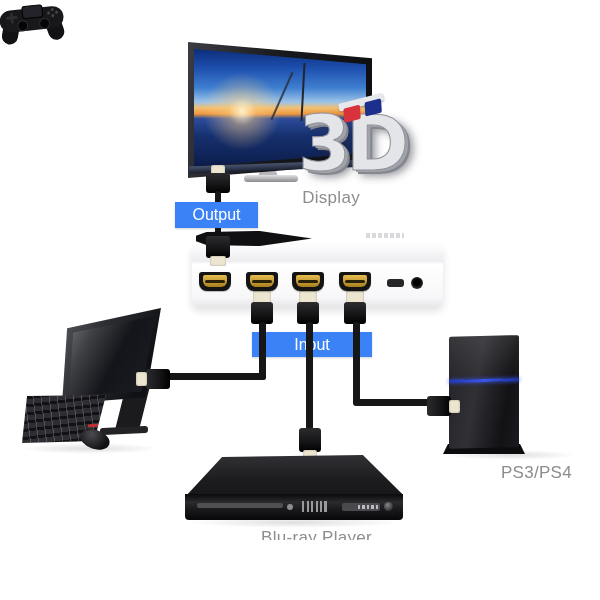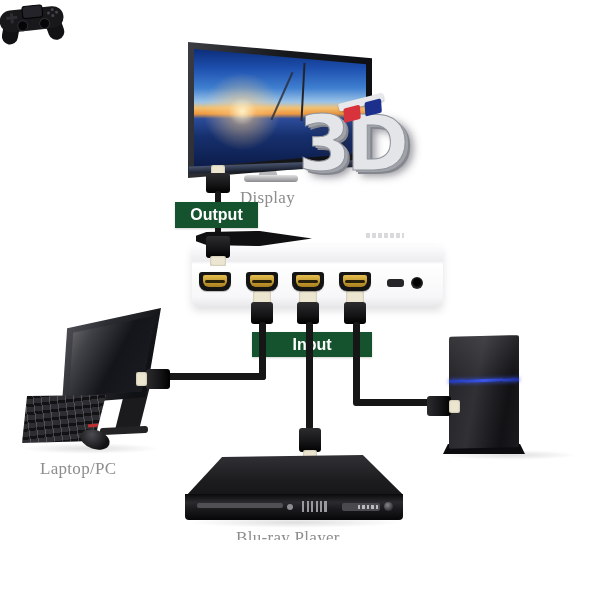--- a/index.html
+++ b/index.html
@@ -1,22 +1,22 @@
 <!DOCTYPE html>
 <html><head>
 <meta charset="utf-8">
 <style>
   html,body{margin:0;padding:0;background:#fff;}
   #canvas{position:relative;width:600px;height:540px;background:#ffffff;overflow:hidden;
           font-family:"Liberation Sans", sans-serif;}
   .abs{position:absolute;}
 
   
-  .device-label{position:absolute;color:#8d8d8d;font-size:17px;text-align:left;letter-spacing:.3px;font-family:Liberation Serif, serif;}
-  .green-tag{position:absolute;background:#14532d;color:#fff;font-weight:bold;font-size:16px;
+  .device-label{position:absolute;color:#8d8d8d;font-size:17px;text-align:right;letter-spacing:.3px;}
+  .green-tag{position:absolute;background:#3b82f6;color:#fff;font-weight:normal;font-size:16px;
              text-align:center;box-shadow:0 1px 2px rgba(0,0,0,.18);}
   .cable{position:absolute;background:#161616;border-radius:3px;}
   .plug-body{position:absolute;background:linear-gradient(180deg,#2c2c2e,#141416 60%,#000);border-radius:3px;}
   .plug-body.h{background:linear-gradient(90deg,#2c2c2e,#141416 60%,#000);}
   .plug-tip{position:absolute;background:#ece5cf;border-radius:2px;box-shadow:inset 0 0 2px rgba(0,0,0,.35);}
   .hdmi-port{position:absolute;width:32px;height:19px;background:#141414;border-radius:3px 3px 8px 8px;
              box-shadow:0 1px 1px rgba(0,0,0,.25);}
   .hdmi-port .slot{position:absolute;left:4px;right:4px;top:3px;bottom:4px;
              background:linear-gradient(180deg,#e6bd4e,#a87f1d);border-radius:2px 2px 6px 6px;}
   .hdmi-port .slit{position:absolute;left:6px;right:6px;top:8px;height:3px;background:#2a2208;border-radius:2px;}
@@ -187,21 +187,20 @@
   <div class="plug-tip" style="left:449px;top:400px;width:11px;height:13px;z-index:8"></div>
 
   <div class="abs laptop-stand"></div>
   <div class="abs laptop-foot"></div>
   <div class="abs laptop-monitor"></div>
   <div class="abs laptop-screen"></div>
   <div class="abs keyboard"></div>
   <div class="abs kb-accent"></div>
   <div class="abs mouse"></div>
   <div class="shadow-ellipse" style="left:20px;top:443px;width:140px;height:11px;z-index:1"></div>
-  <div class="device-label" style="left:40px;top:459px;width:125px;z-index:3">Laptop/PC</div>
 
   <div class="abs bd-top"></div>
   <div class="abs bd-front"></div>
   <div class="abs bd-tray"></div>
   <div class="abs bd-button"></div>
   <div class="abs bd-vents"></div>
   <div class="abs bd-display">
       <div class="seg"></div>
     </div>
   <div class="abs bd-knob"></div>
@@ -220,14 +219,15 @@
     <div class="stick" style="left:17px;top:19px"></div>
     <div class="stick" style="left:39px;top:19px"></div>
     <div class="dpad-v"></div>
     <div class="dpad-h"></div>
     <div class="btn" style="left:52px;top:10px"></div>
     <div class="btn" style="left:56px;top:13px"></div>
     <div class="btn" style="left:48px;top:13px"></div>
     <div class="btn" style="left:52px;top:16px"></div>
   </div>
   <div class="shadow-ellipse" style="left:443px;top:450px;width:135px;height:10px;z-index:1"></div>
+  <div class="device-label" style="left:452px;top:463px;width:120px;z-index:3">PS3/PS4</div>
 
 </div>
 
 </body></html>

